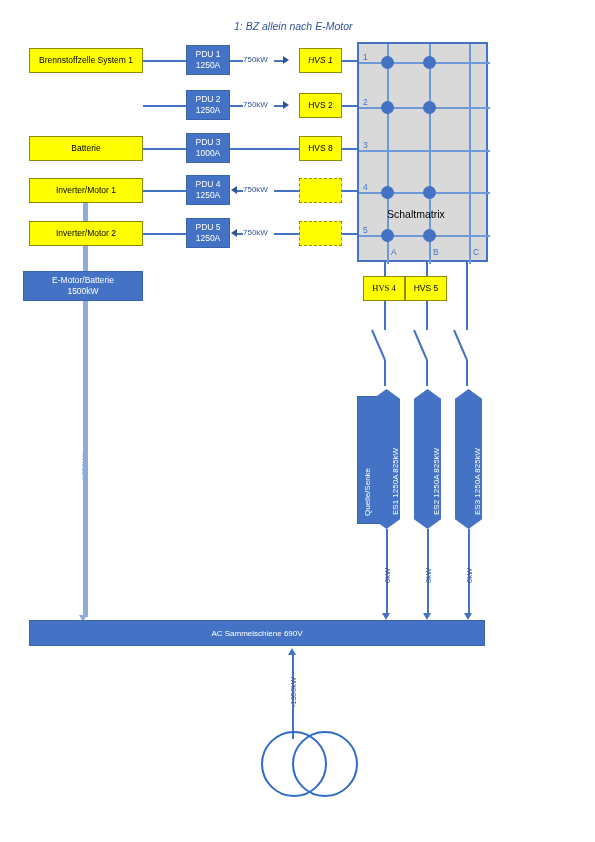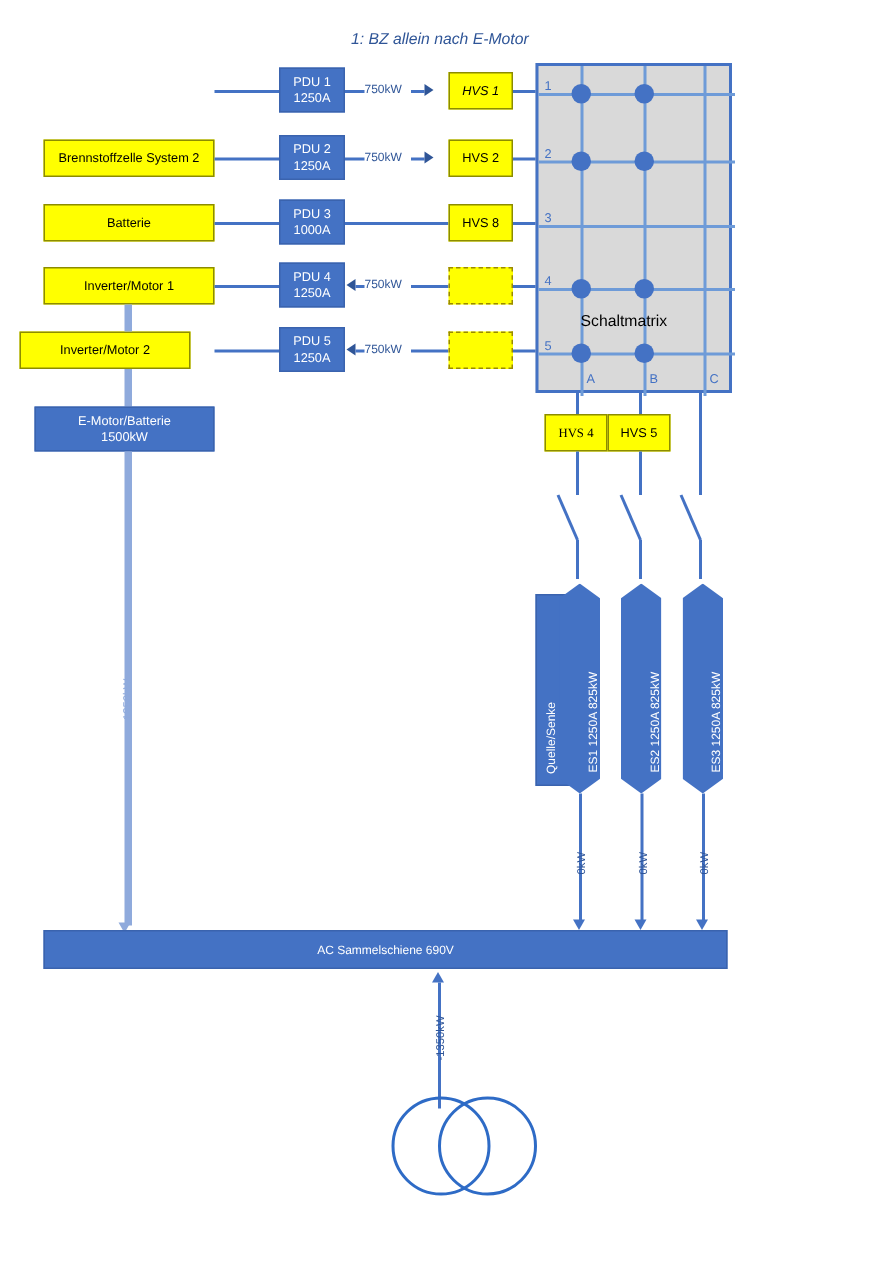--- a/index.html
+++ b/index.html
@@ -72,33 +72,33 @@
 
   #title{position:absolute;color:#2F5597;font-size:10.5px;white-space:nowrap;font-style:italic;}
 </style>
 </head>
 <body>
 
 <div id="stage">
 
   <div id="title" class="abs" style="left:234px;top:20px;">1: BZ allein nach E-Motor</div>
 
+  <div class="abs yellow" style="left:29px;top:48px;width:114px;height:25px;">Brennstoffzelle System 1</div>
   <div class="abs hline" style="left:143px;top:60px;width:43px;"></div>
   <div class="abs blue" style="left:186px;top:45px;width:44px;height:30px;">
     <span>PDU 1</span>
     <span class="l2">1250A</span>
   </div>
   <div class="abs hline" style="left:230px;top:60px;width:13px;"></div>
   <div class="abs lbl" style="left:243px;top:55px;">750kW</div>
   <div class="abs hline" style="left:274px;top:60px;width:9px;"></div>
   <div class="abs arr-r" style="left:283px;top:56px;"></div>
   <div class="abs yellow" style="left:299px;top:48px;width:43px;height:25px;font-style:italic;">HVS 1</div>
   <div class="abs hline" style="left:342px;top:60px;width:26px;"></div>
 
-  <div class="abs yellow" style="left:29px;top:93px;width:114px;height:25px;">Brennstoffzelle System 2</div>
   <div class="abs hline" style="left:143px;top:105px;width:43px;"></div>
   <div class="abs blue" style="left:186px;top:90px;width:44px;height:30px;">
     <span>PDU 2</span>
     <span class="l2">1250A</span>
   </div>
   <div class="abs hline" style="left:230px;top:105px;width:13px;"></div>
   <div class="abs lbl" style="left:243px;top:100px;">750kW</div>
   <div class="abs hline" style="left:274px;top:105px;width:9px;"></div>
   <div class="abs arr-r" style="left:283px;top:101px;"></div>
   <div class="abs yellow" style="left:299px;top:93px;width:43px;height:25px;">HVS 2</div>
@@ -120,21 +120,21 @@
     <span>PDU 4</span>
     <span class="l2">1250A</span>
   </div>
   <div class="abs arr-l" style="left:231px;top:186px;"></div>
   <div class="abs hline" style="left:237px;top:190px;width:6px;"></div>
   <div class="abs lbl" style="left:243px;top:185px;">750kW</div>
   <div class="abs hline" style="left:274px;top:190px;width:25px;"></div>
   <div class="abs yellow dashed" style="left:299px;top:178px;width:43px;height:25px;"></div>
   <div class="abs hline" style="left:342px;top:190px;width:26px;"></div>
 
-  <div class="abs yellow" style="left:13px;top:221px;width:114px;height:25px;">Inverter/Motor 2</div>
+  <div class="abs yellow" style="left:29px;top:221px;width:114px;height:25px;">Inverter/Motor 2</div>
   <div class="abs hline" style="left:143px;top:233px;width:43px;"></div>
   <div class="abs blue" style="left:186px;top:218px;width:44px;height:30px;">
     <span>PDU 5</span>
     <span class="l2">1250A</span>
   </div>
   <div class="abs arr-l" style="left:231px;top:229px;"></div>
   <div class="abs hline" style="left:237px;top:233px;width:6px;"></div>
   <div class="abs lbl" style="left:243px;top:228px;">750kW</div>
   <div class="abs hline" style="left:274px;top:233px;width:25px;"></div>
   <div class="abs yellow dashed" style="left:299px;top:221px;width:43px;height:25px;"></div>

